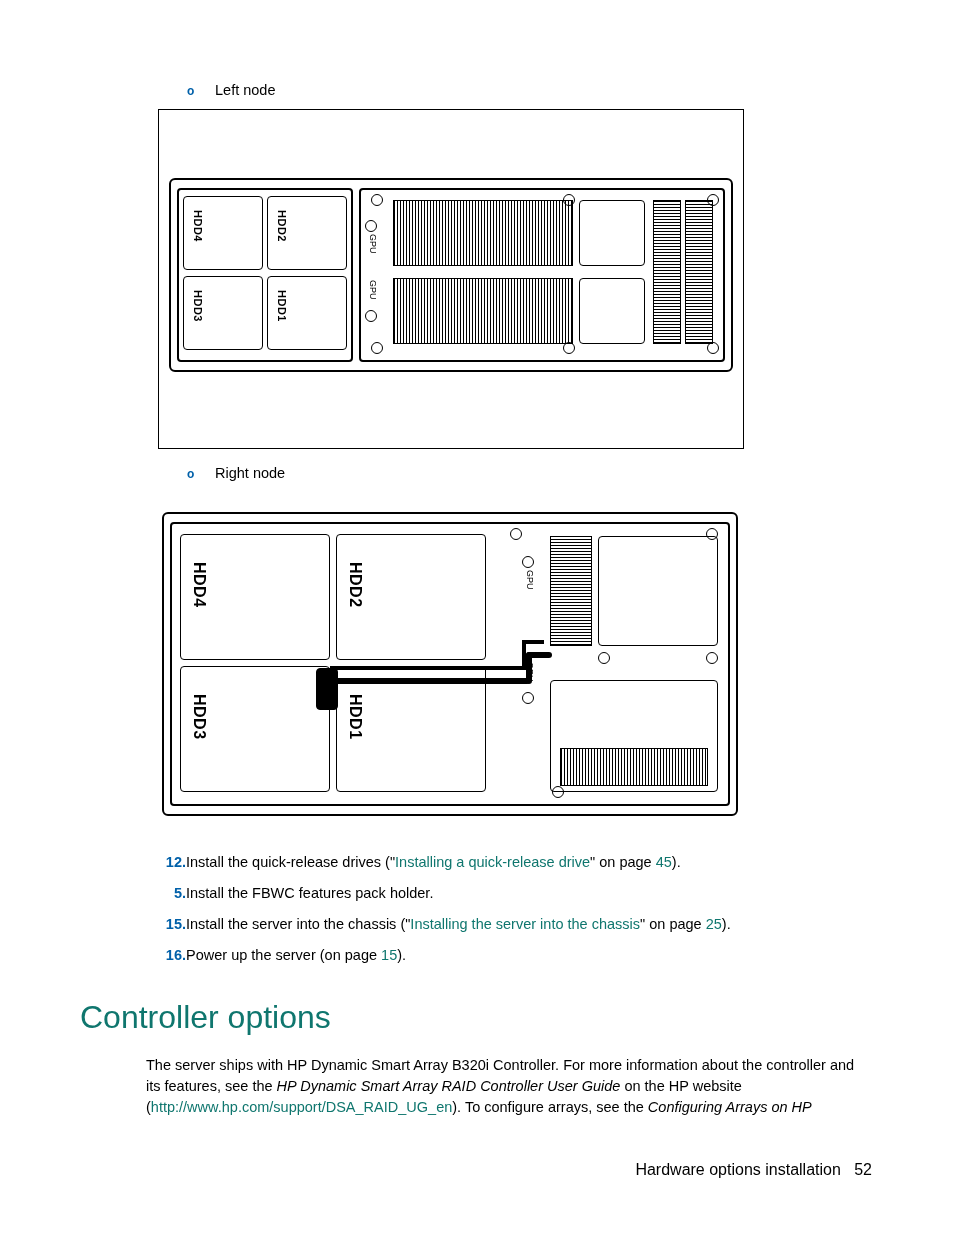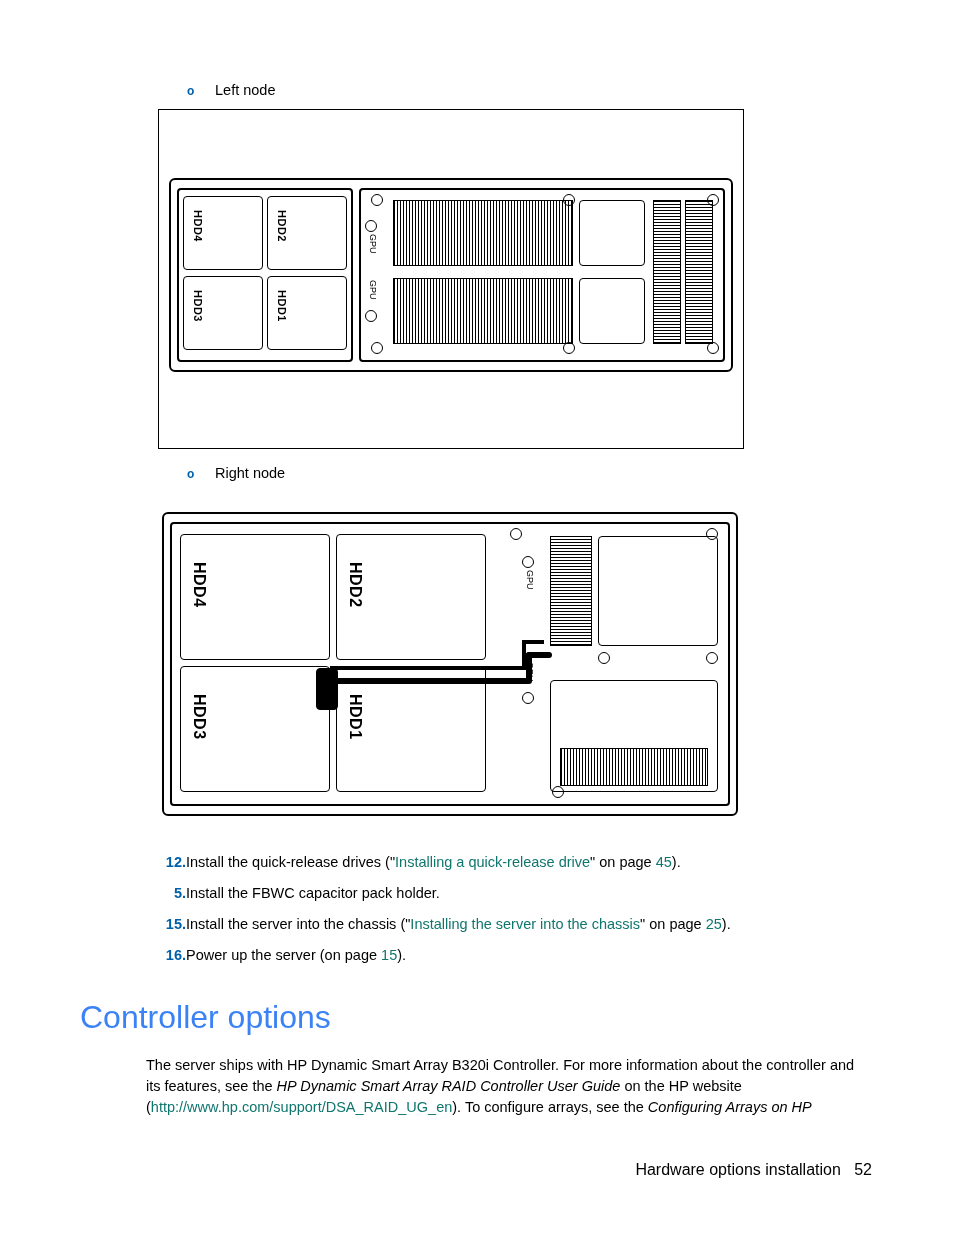--- a/index.html
+++ b/index.html
@@ -108,21 +108,21 @@
     padding-right: 0;
     color: #0060a9;
     font-weight: bold;
     box-sizing: border-box;
   }
   ol.steps .li-body { flex: 1; }
   .link { color: #0f766e; }
   h2.section {
     font-size: 32px;
     font-weight: normal;
-    color: #3b82f6;
+    color: #0f766e;
     margin: 6px 0 12px 0;
     font-family: Arial, sans-serif;
   }
   .body-para {
     margin-left: 66px;
     margin-right: 4px;
   }
   .italic { font-style: italic; }
   .footer {
     position: absolute;
@@ -230,21 +230,21 @@
 
   <ol class="steps">
     <li>
       <span class="num">12.</span>
       <span class="li-body">
         <span>Install the quick-release drives ("</span><span class="link">Installing a quick-release drive</span><span>" on page </span><span class="link">45</span><span>).</span>
       </span>
     </li>
     <li>
       <span class="num">5.</span>
-      <span class="li-body">Install the FBWC capacitor pack holder.</span>
+      <span class="li-body">Install the FBWC features pack holder.</span>
     </li>
     <li>
       <span class="num">15.</span>
       <span class="li-body">
         <span>Install the server into the chassis ("</span><span class="link">Installing the server into the chassis</span><span>" on page </span><span class="link">25</span><span>).</span>
       </span>
     </li>
     <li>
       <span class="num">16.</span>
       <span class="li-body">

